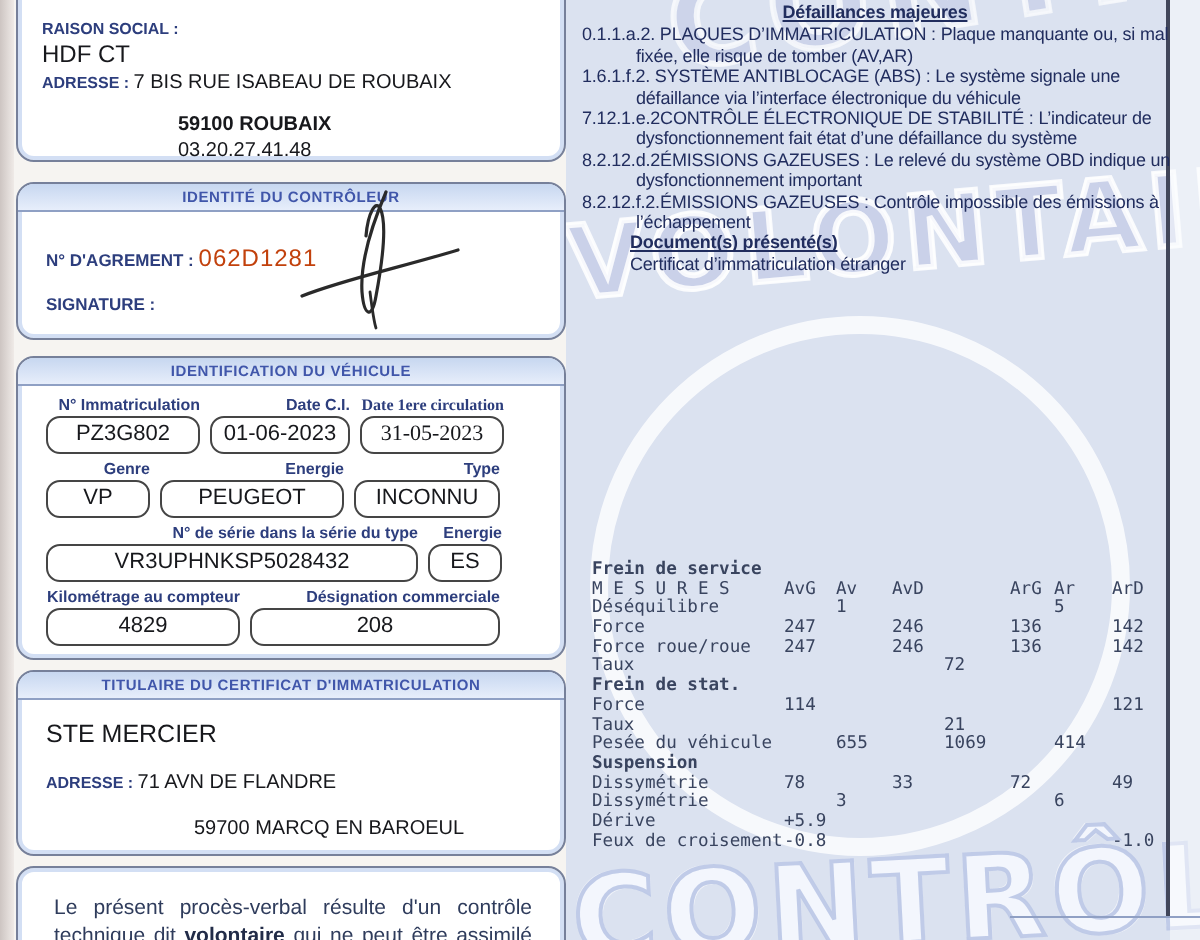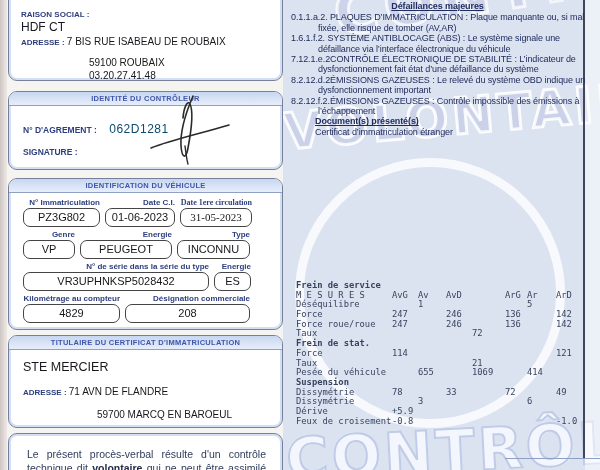--- a/index.html
+++ b/index.html
@@ -31,26 +31,26 @@
             color:#4056aa;line-height:13px;letter-spacing:.3px;}
   .lab{font-size:8px;color:#2d3e7d;font-weight:bold;}
   .val{color:#17181c;}
 
   .box-company{top:-20px;height:99px;}
   .box-company .inner{padding:29px 0 0 12px;}
   .company-name{font-size:12px;margin:1px 0 2px;}
   .addr-row{font-size:8px;color:#2d3e7d;font-weight:bold;}
   .addr-row .val{font-size:10px;font-weight:normal;}
   .addr-indent{margin-left:68px;font-size:10px;color:#17181c;}
-  .mt10{margin-top:10px;} .mt2{margin-top:2px;}
+  .mt10{margin-top:10px;font-weight:bold;} .mt2{margin-top:2px;}
 
   .box-controller{top:91px;height:77px;}
   .box-controller .inner{padding:16px 0 0 14px;position:relative;}
   .ctl-row{font-size:8.5px;color:#2d3e7d;font-weight:bold;}
-  .agrement-val{font-size:12px;font-weight:normal;color:#0c4a6e;margin-left:10px;letter-spacing:.5px;}
+  .agrement-val{font-size:12px;font-weight:normal;color:#c2410c;letter-spacing:.5px;}
   .sig-row{margin-top:11px;}
   .signature{position:absolute;left:138px;top:-12px;}
 
   .box-vehicle{top:178px;height:150px;}
   .box-vehicle .inner{padding:5px 0 0 14px;}
   .vrow{display:flex;gap:5px;margin-bottom:3px;}
   .vfield{text-align:center;}
   .flabel{font-size:8px;color:#2d3e7d;font-weight:bold;white-space:nowrap;line-height:9px;text-align:right;}
   .fbox{border:1.5px solid #454545;border-radius:7px;background:#fff;height:17px;line-height:17px;
         font-size:11px;color:#17181c;margin-top:1px;}

